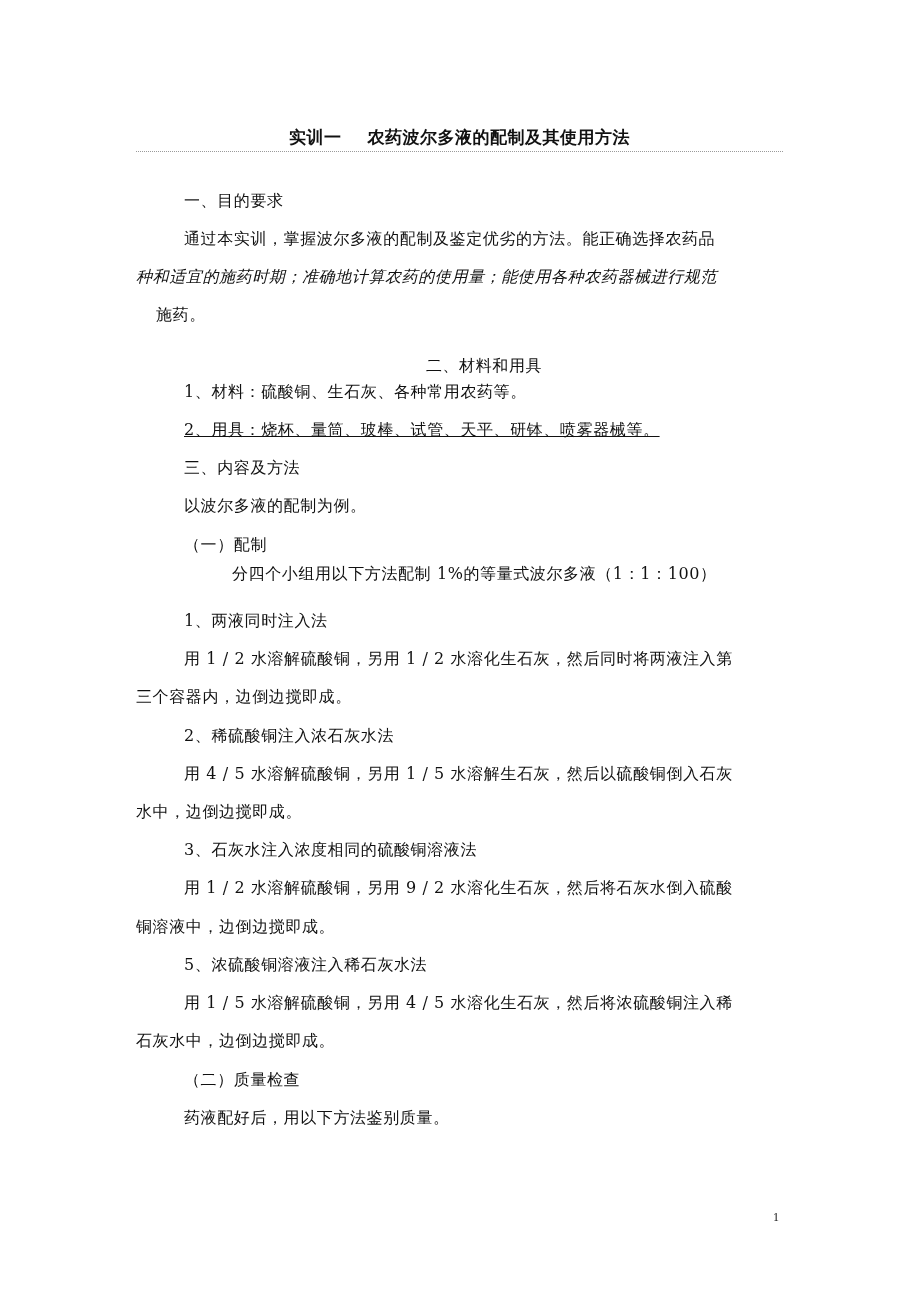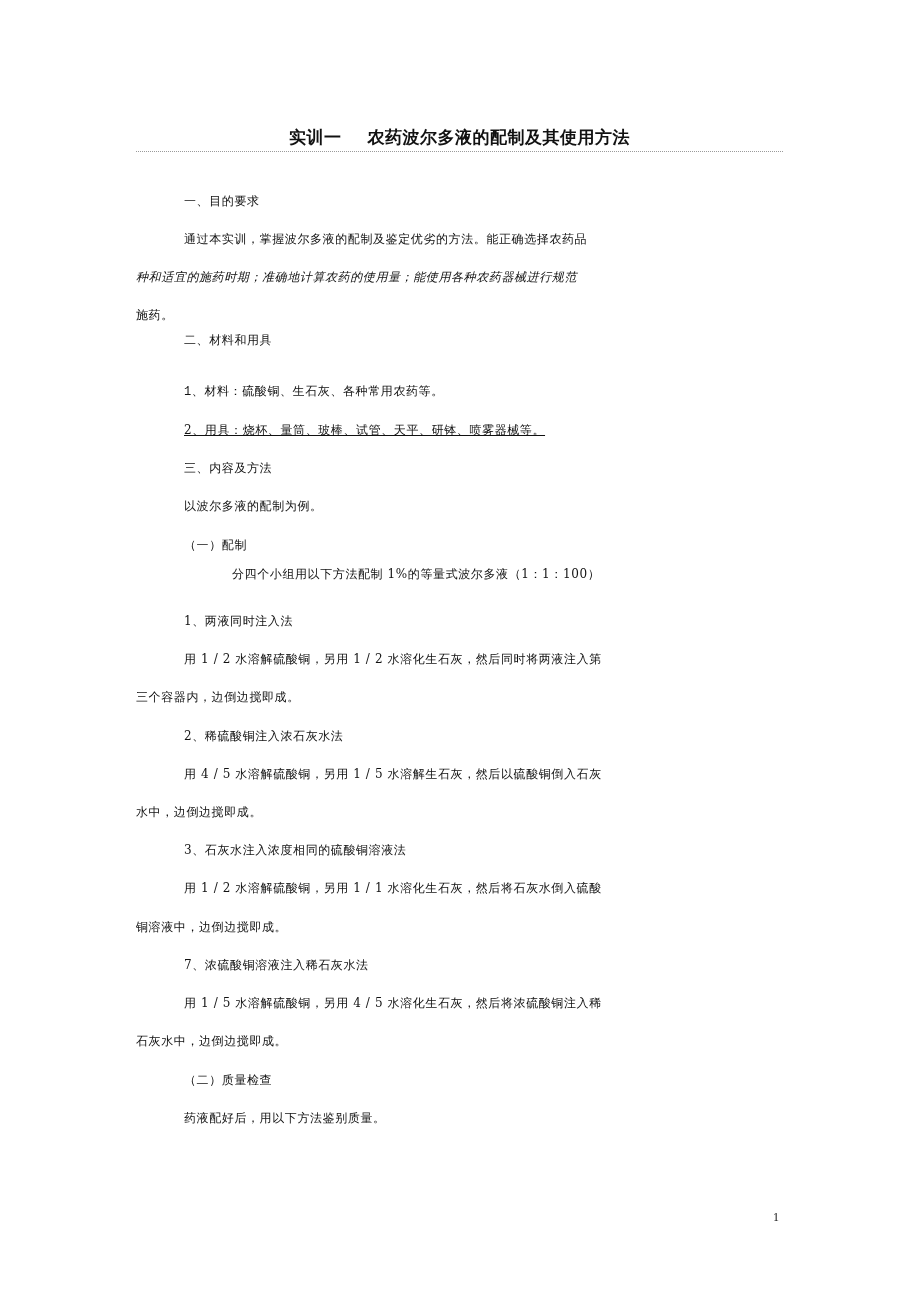--- a/index.html
+++ b/index.html
@@ -37,21 +37,21 @@
       left: 136px;
       width: 647px;
       top: 151px;
       height: 0;
       border-top: 1px dotted #9a9a9a;
     }
     .line {
       position: absolute;
       left: 136px;
       width: 647px;
-      font-size: 12px;
+      font-size: 16px;
       line-height: 20px;
       white-space: nowrap;
       letter-spacing: 0.6px;
     }
     .indent { left: 184px; width: 600px; }
     .pagenum {
       position: absolute;
       left: 773px;
       top: 1210px;
       font-size: 12px;
@@ -64,38 +64,38 @@
 <div class="page">
   <div class="title">
     <span>实训一</span><span class="gap"></span><span>农药波尔多液的配制及其使用方法</span>
   </div>
   <div class="header-rule"></div>
 
   <div id="body-lines">
       <div class="line indent" style="top: 191px;">一、目的要求</div>
       <div class="line indent" style="top: 229px;">通过本实训，掌握波尔多液的配制及鉴定优劣的方法。能正确选择农药品</div>
       <div class="line" style="top: 267px; font-style: italic;">种和适宜的施药时期；准确地计算农药的使用量；能使用各种农药器械进行规范</div>
-      <div class="line" style="top: 305px;">施药。</div>
-      <div class="line indent" style="top: 330px;">二、材料和用具</div>
-      <div class="line indent" style="top: 382px; font-family: Liberation Mono, monospace;">1、材料：硫酸铜、生石灰、各种常用农药等。</div>
+      <div class="line" style="top: 305px; margin-left: 20px;">施药。</div>
+      <div class="line indent" style="top: 356px; text-align: center;">二、材料和用具</div>
+      <div class="line indent" style="top: 382px;">1、材料：硫酸铜、生石灰、各种常用农药等。</div>
       <div class="line indent" style="top: 420px; text-decoration: underline;">2、用具：烧杯、量筒、玻棒、试管、天平、研钵、喷雾器械等。</div>
       <div class="line indent" style="top: 458px;">三、内容及方法</div>
       <div class="line indent" style="top: 496px;">以波尔多液的配制为例。</div>
       <div class="line indent" style="top: 535px;">（一）配制</div>
       <div class="line indent" style="top: 564px; margin-left: 48px;">分四个小组用以下方法配制 1%的等量式波尔多液（1：1：100）</div>
       <div class="line indent" style="top: 611px;">1、两液同时注入法</div>
       <div class="line indent" style="top: 649px;">用 1 / 2 水溶解硫酸铜，另用 1 / 2 水溶化生石灰，然后同时将两液注入第</div>
       <div class="line" style="top: 687px;">三个容器内，边倒边搅即成。</div>
       <div class="line indent" style="top: 726px;">2、稀硫酸铜注入浓石灰水法</div>
       <div class="line indent" style="top: 764px;">用 4 / 5 水溶解硫酸铜，另用 1 / 5 水溶解生石灰，然后以硫酸铜倒入石灰</div>
       <div class="line" style="top: 802px;">水中，边倒边搅即成。</div>
       <div class="line indent" style="top: 840px;">3、石灰水注入浓度相同的硫酸铜溶液法</div>
-      <div class="line indent" style="top: 878px;">用 1 / 2 水溶解硫酸铜，另用 1 / 1 水溶化生石灰，然后将石灰水倒入硫酸</div>
+      <div class="line indent" style="top: 878px;">用 1 / 2 水溶解硫酸铜，另用 9 / 2 水溶化生石灰，然后将石灰水倒入硫酸</div>
       <div class="line" style="top: 917px;">铜溶液中，边倒边搅即成。</div>
-      <div class="line indent" style="top: 955px;">7、浓硫酸铜溶液注入稀石灰水法</div>
+      <div class="line indent" style="top: 955px;">5、浓硫酸铜溶液注入稀石灰水法</div>
       <div class="line indent" style="top: 993px;">用 1 / 5 水溶解硫酸铜，另用 4 / 5 水溶化生石灰，然后将浓硫酸铜注入稀</div>
       <div class="line" style="top: 1031px;">石灰水中，边倒边搅即成。</div>
       <div class="line indent" style="top: 1070px;">（二）质量检查</div>
       <div class="line indent" style="top: 1108px;">药液配好后，用以下方法鉴别质量。</div>
     </div>
 
   <div class="pagenum">1</div>
 </div>
 
 </body></html>

